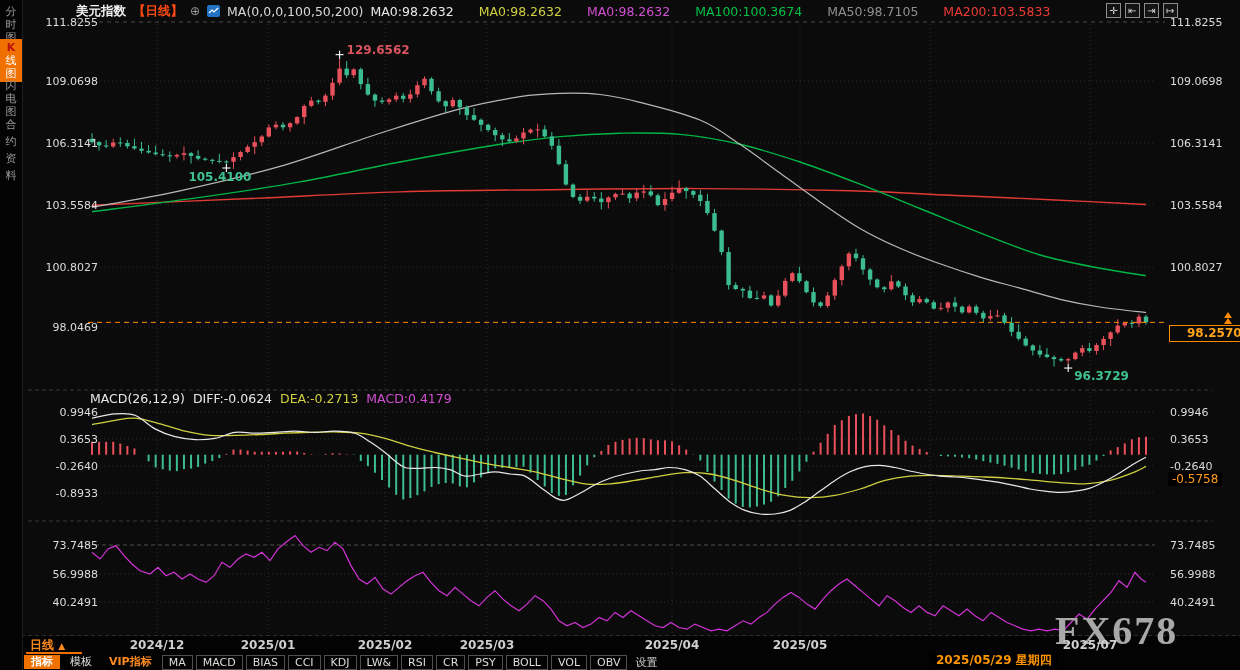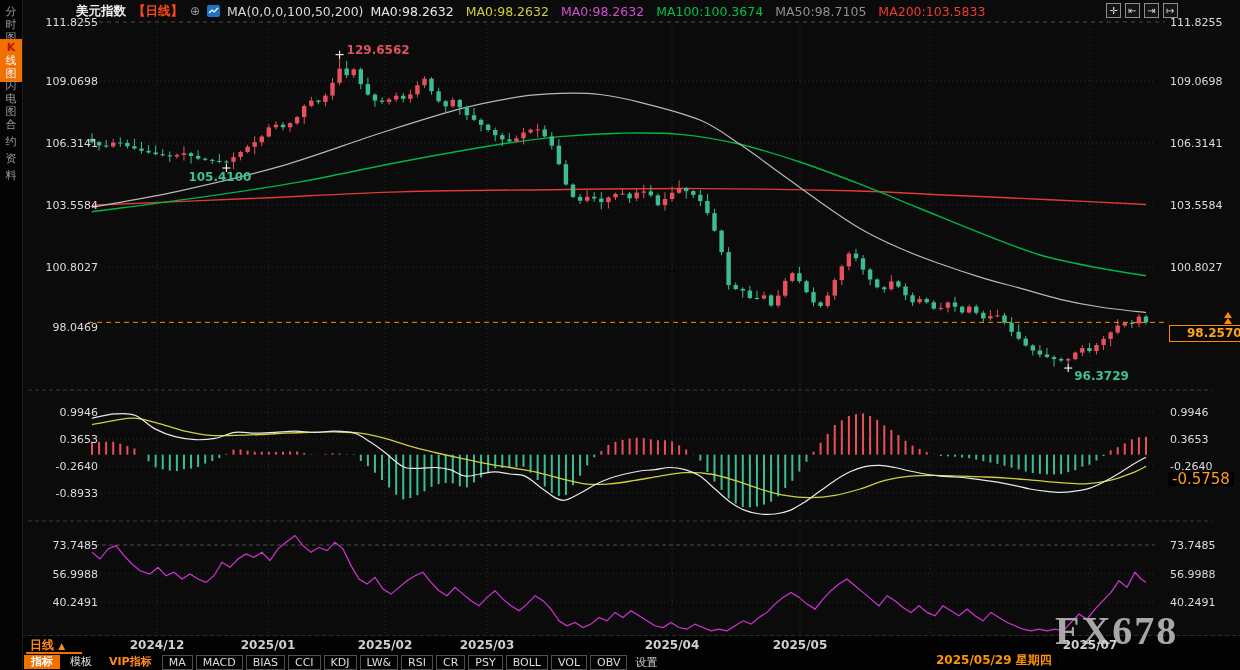--- a/index.html
+++ b/index.html
@@ -24,21 +24,21 @@
   .axl{position:absolute;font-size:11px;color:#dcdcdc;transform:translateY(-50%);white-space:nowrap;z-index:6;}
   .axl.left{left:26px;width:72px;text-align:right;}
   .axl.right{left:1170px;text-align:left;}
   .pane-title{position:absolute;left:90px;font-size:12.5px;white-space:nowrap;z-index:6;}
   .pane-title .w{color:#e8e8e8;} .pane-title .y{color:#cfcf3f;} .pane-title .m{color:#d24fd2;}
   
   .anno{position:absolute;font-size:12px;font-weight:bold;white-space:nowrap;z-index:6;}
   .anno.red{color:#d9545f;} .anno.green{color:#3ec28f;}
   .price-box{position:absolute;left:1169px;top:325px;border:1px solid #ff8a00;background:#0a0a0a;
              color:#ffa21c;font-size:12px;font-weight:bold;padding:0 17px;line-height:15px;z-index:7;}
-  .macd-box{position:absolute;left:1168px;top:482px;background:#000;color:#ff9d1f;font-size:15px;
+  .macd-box{position:absolute;left:1168px;top:482px;background:#000;color:#ff9d1f;font-size:12px;
             padding:0 4px;line-height:14px;z-index:7;transform:translateY(-50%);top:479px;}
   .tri{position:absolute;width:0;height:0;border-left:4px solid transparent;border-right:4px solid transparent;
        border-bottom:6px solid #ff8a00;z-index:7;}
   
   .bottom-bg{position:absolute;left:0;top:636px;width:1240px;height:34px;background:#030303;z-index:4;}
   .date-row{position:absolute;left:0;top:637px;width:1240px;height:16px;z-index:6;}
   .period-sel{position:absolute;left:30px;top:0;color:#ff8a1e;font-size:12px;font-weight:bold;cursor:default;}
   .period-sel .arrow{font-size:9px;}
   .period-underline{position:absolute;left:26px;top:15px;width:56px;height:2px;background:#f07000;}
   .month{position:absolute;top:1px;transform:translateX(-50%);font-size:12px;color:#cfcfcf;font-weight:bold;white-space:nowrap;}
@@ -597,21 +597,21 @@
     <span class="hd-title">美元指数</span>
     <span class="hd-period">【日线】</span>
     <span class="hd-plus">⊕</span>
     <span class="hd-charticon">
       <svg width="13" height="12" viewBox="0 0 13 12">
           <rect x="0" y="0" width="13" height="12" rx="2" fill="#2272c3"></rect>
           <polyline points="2,8 5,5 7,7 11,3" fill="none" stroke="#fff" stroke-width="1.2"></polyline>
         </svg>
     </span>
     <span class="hd-ma">MA(0,0,0,100,50,200)</span>
-    <span id="header-mas" style="display:flex;gap:12px;">
+    <span id="header-mas" style="display:flex;gap:25px;">
         <span style="color: rgb(232, 232, 232);">MA0:98.2632</span>
         <span style="color: rgb(207, 207, 63);">MA0:98.2632</span>
         <span style="color: rgb(210, 79, 210);">MA0:98.2632</span>
         <span style="color: rgb(0, 192, 69);">MA100:100.3674</span>
         <span style="color: rgb(143, 143, 143);">MA50:98.7105</span>
         <span style="color: rgb(238, 59, 51);">MA200:103.5833</span>
       </span>
   </div>
 
   <div class="win-icons" id="win-icons">
@@ -641,20 +641,26 @@
       <div class="axl right" style="top: 439px;">0.3653</div>
       <div class="axl right" style="top: 466px;">-0.2640</div>
       <div class="axl left" style="top: 545px;">73.7485</div>
       <div class="axl right" style="top: 545px;">73.7485</div>
       <div class="axl left" style="top: 574px;">56.9988</div>
       <div class="axl right" style="top: 574px;">56.9988</div>
       <div class="axl left" style="top: 602px;">40.2491</div>
       <div class="axl right" style="top: 602px;">40.2491</div>
     </div>
 
+  <div class="pane-title" style="top:391px;">
+    <span class="w">MACD(26,12,9)</span>&nbsp;
+    <span class="w">DIFF:-0.0624</span>&nbsp;
+    <span class="y">DEA:-0.2713</span>&nbsp;
+    <span class="m">MACD:0.4179</span>
+  </div>
 
   <div class="anno red" id="anno-high" style="left: 346.584px; top: 42.648px;">129.6562</div>
   <div class="anno green" id="anno-low1" style="left: 188.403px; top: 170.012px;">105.4100</div>
   <div class="anno green" id="anno-low2" style="left: 1074.19px; top: 369.055px;">96.3729</div>
 
   <div class="price-box">98.2570</div>
   <div class="tri" style="left:1224px;top:312px;"></div>
   <div class="tri" style="left:1224px;top:318px;"></div>
   <div class="macd-box">-0.5758</div>
 

